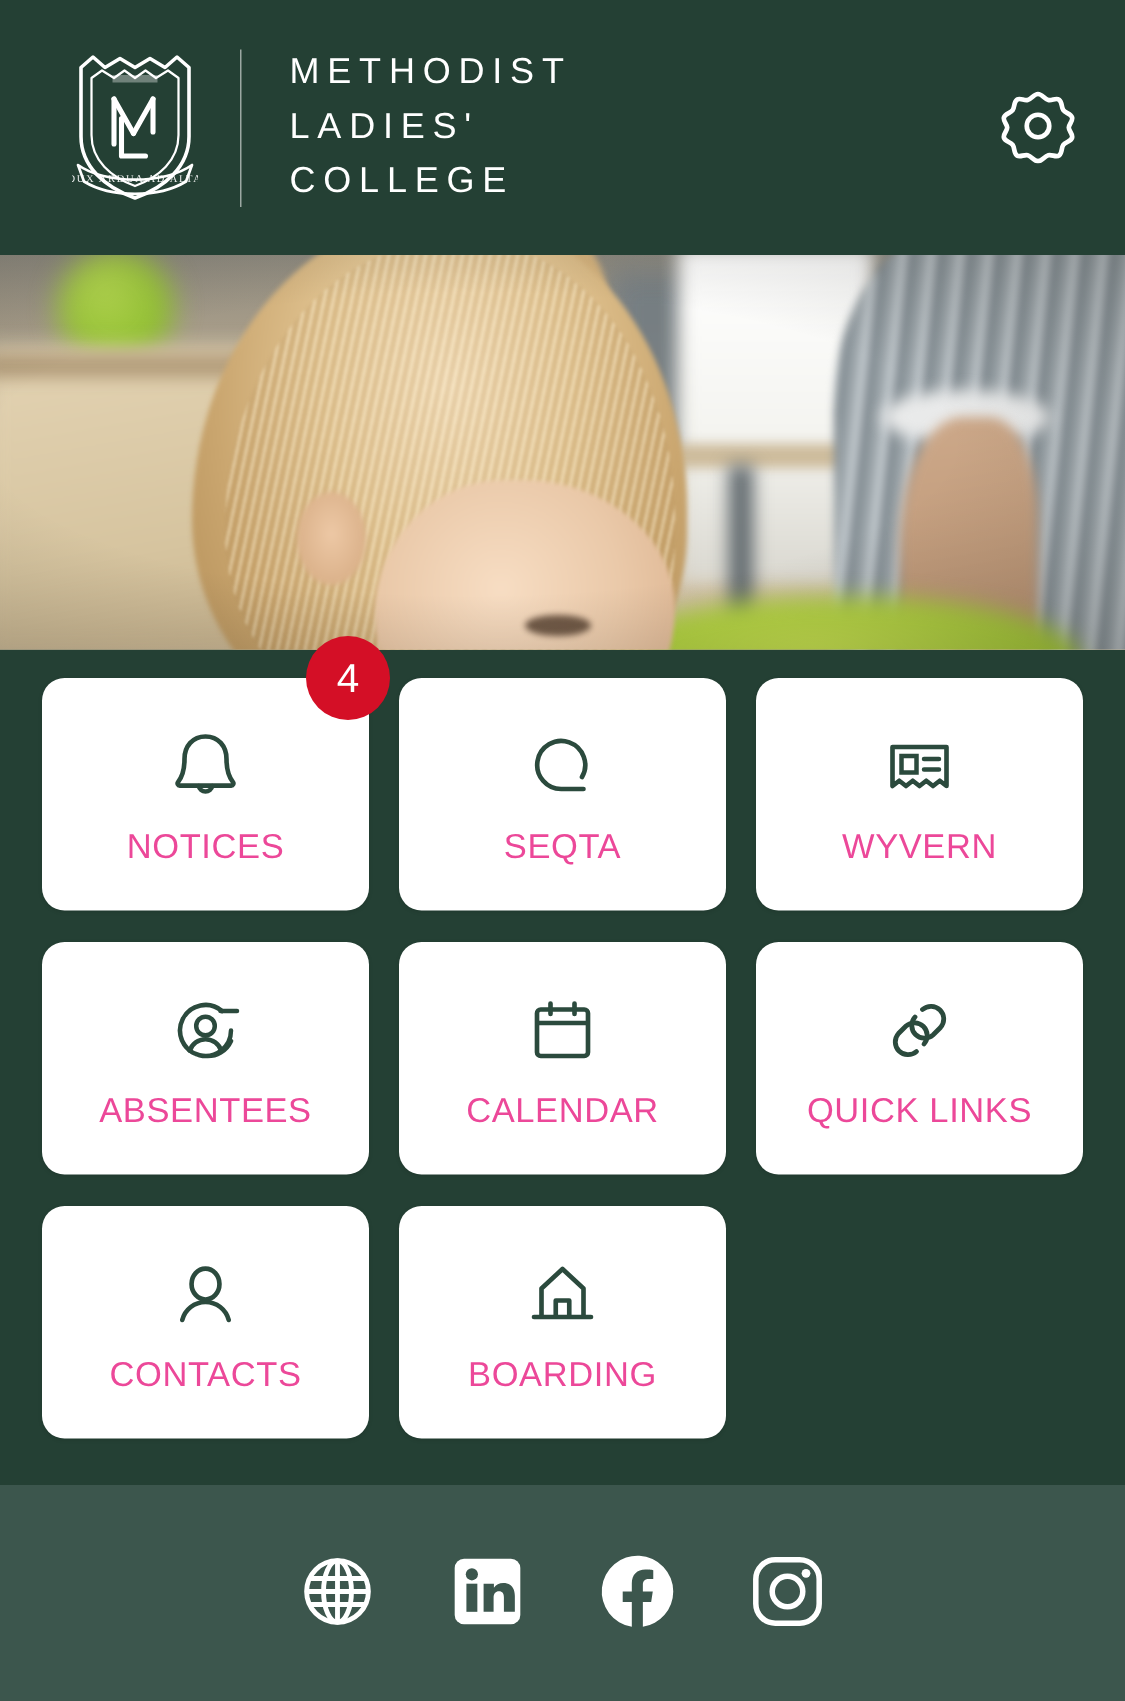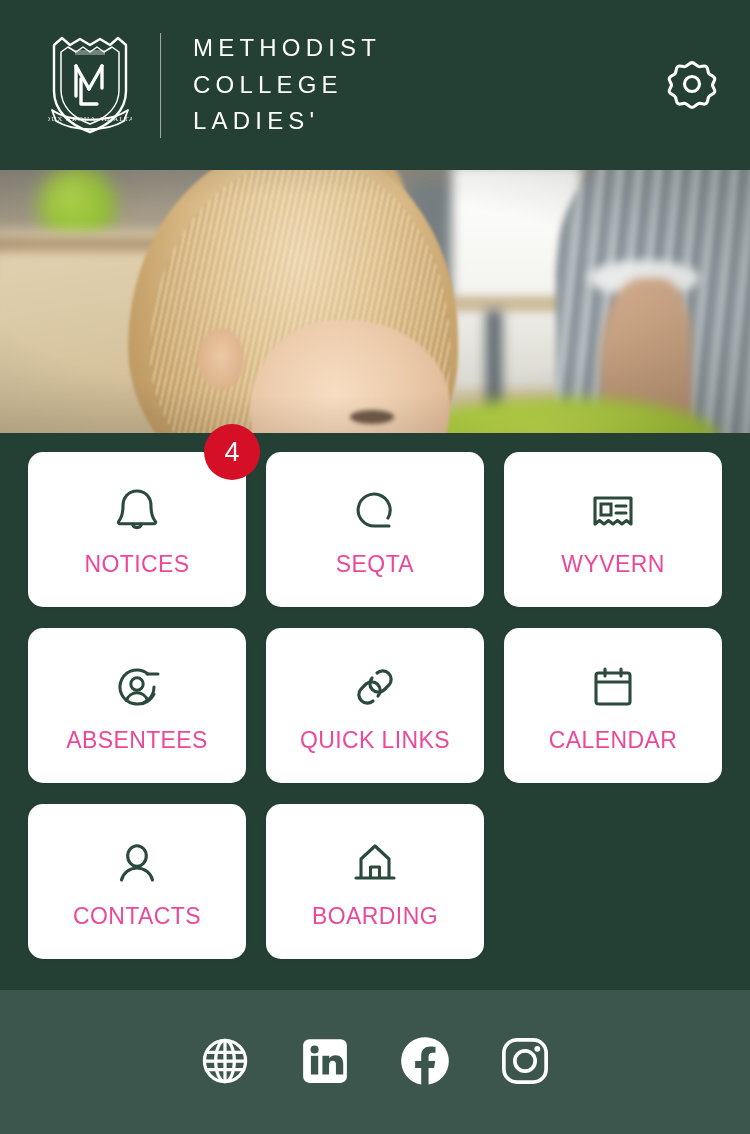--- a/index.html
+++ b/index.html
@@ -271,22 +271,22 @@
             <path d="M54 33 L54 55"></path>
             <path d="M33 46 L33 71 L49 71"></path>
           </g>
           <path d="M4 77 C22 90 62 90 80 77 L76 88 C58 99 26 99 8 88 Z" fill="none" stroke="#ffffff" stroke-width="1.8" stroke-linejoin="round"></path>
           <text x="42" y="88" fill="#ffffff" font-size="7" font-family="Liberation Serif, serif" letter-spacing="1.1" text-anchor="middle" opacity=".9">DUX ARDUA AD ALTA</text>
         </svg>
       </span>
       <span class="brand-divider"></span>
       <div class="brand-name">
         <div>METHODIST</div>
+        <div>LADIES'</div>
         <div>COLLEGE</div>
-        <div>LADIES'</div>
       </div>
     </div>
     <button class="gear-btn" aria-label="Settings">
       <span>
         <svg viewBox="0 0 48 48" width="50" height="50" aria-hidden="true">
           <path d="M24 3.5 c2.6 0 4.1 3.2 6.6 3.8 2.4 .6 5-1.6 7 -0.1 2 1.5 1.2 4.8 2.6 6.7
                    1.4 1.9 4.9 2.2 5.6 4.6 .7 2.4 -2.1 4.3 -2.1 6.5 0 2.2 2.8 4.1 2.1 6.5
                    -.7 2.4 -4.2 2.7 -5.6 4.6 -1.4 1.9 -.6 5.2 -2.6 6.7 -2 1.5 -4.6 -0.7 -7 -0.1
                    -2.5 .6 -4 3.8 -6.6 3.8 -2.6 0 -4.1 -3.2 -6.6 -3.8 -2.4 -0.6 -5 1.6 -7 .1
                    -2 -1.5 -1.2 -4.8 -2.6 -6.7 -1.4 -1.9 -4.9 -2.2 -5.6 -4.6 -.7 -2.4 2.1 -4.3 2.1 -6.5
@@ -369,36 +369,36 @@
             <circle cx="26" cy="23" r="6.2" fill="none" stroke="#2b4a3d" stroke-width="3"></circle>
             <path d="M15.5 39.5 a11 11 0 0 1 21 0" fill="none" stroke="#2b4a3d" stroke-width="3" stroke-linecap="round"></path>
           </svg>
         </span>
         <span class="tile-label">ABSENTEES</span>
       </button>
 
       <button class="tile">
         <span class="tile-icon">
           <svg viewBox="0 0 52 52" width="52" height="52" aria-hidden="true">
-            <path d="M28 12 a8.5 8.5 0 0 1 12 12 l-5 5 a8.5 8.5 0 0 1 -12 -12" fill="none" stroke="#2b4a3d" stroke-width="3.2" stroke-linecap="round"></path>
-            <path d="M24 40 a8.5 8.5 0 0 1 -12 -12 l5 -5 a8.5 8.5 0 0 1 12 12" fill="none" stroke="#2b4a3d" stroke-width="3.2" stroke-linecap="round"></path>
-          </svg>
-        </span>
-        <span class="tile-label">QUICK LINKS</span>
-      </button>
-
-      <button class="tile">
-        <span class="tile-icon">
-          <svg viewBox="0 0 52 52" width="52" height="52" aria-hidden="true">
             <rect x="9" y="12" width="34" height="31" rx="2.5" fill="none" stroke="#2b4a3d" stroke-width="3.1"></rect>
             <path d="M9 21 H43" stroke="#2b4a3d" stroke-width="3.1"></path>
             <path d="M18 8 V15 M34 8 V15" stroke="#2b4a3d" stroke-width="3.1" stroke-linecap="round"></path>
           </svg>
         </span>
         <span class="tile-label">CALENDAR</span>
+      </button>
+
+      <button class="tile">
+        <span class="tile-icon">
+          <svg viewBox="0 0 52 52" width="52" height="52" aria-hidden="true">
+            <path d="M28 12 a8.5 8.5 0 0 1 12 12 l-5 5 a8.5 8.5 0 0 1 -12 -12" fill="none" stroke="#2b4a3d" stroke-width="3.2" stroke-linecap="round"></path>
+            <path d="M24 40 a8.5 8.5 0 0 1 -12 -12 l5 -5 a8.5 8.5 0 0 1 12 12" fill="none" stroke="#2b4a3d" stroke-width="3.2" stroke-linecap="round"></path>
+          </svg>
+        </span>
+        <span class="tile-label">QUICK LINKS</span>
       </button>
 
 
       <button class="tile">
         <span class="tile-icon">
           <svg viewBox="0 0 52 52" width="52" height="52" aria-hidden="true">
             <ellipse cx="26" cy="19" rx="9.3" ry="10.3" fill="none" stroke="#2b4a3d" stroke-width="3.1"></ellipse>
             <path d="M10.5 43 a16 16 0 0 1 31 0" fill="none" stroke="#2b4a3d" stroke-width="3.1" stroke-linecap="round"></path>
           </svg>
         </span>

